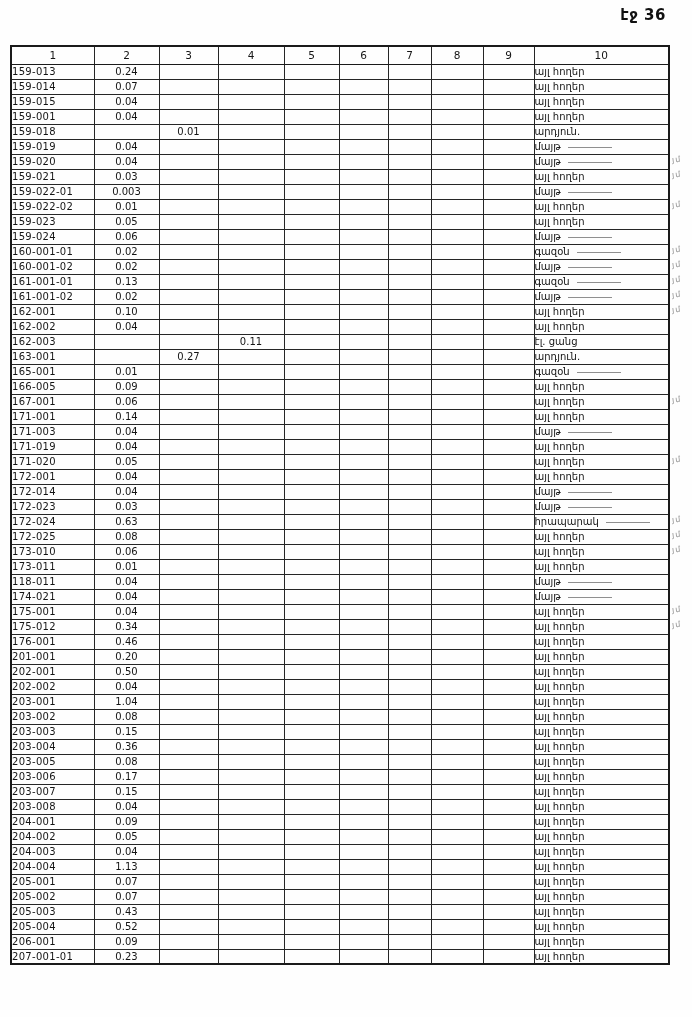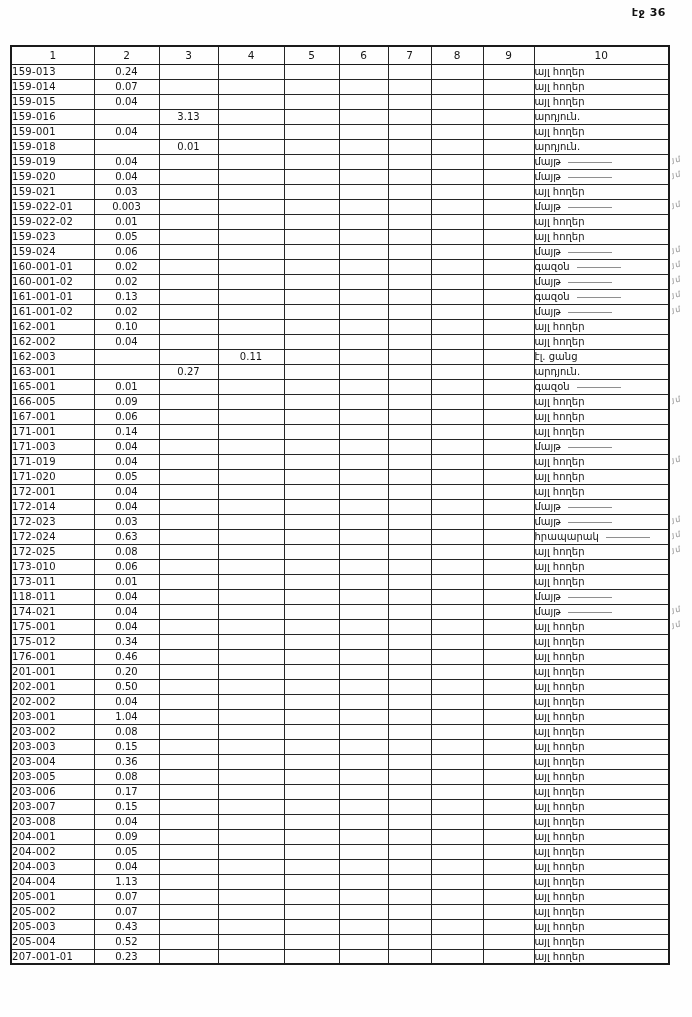--- a/index.html
+++ b/index.html
@@ -12,21 +12,21 @@
     height: 1017px;
     background: #fefefe;
     overflow: hidden;
     color: #151515;
   }
 
   .page-label {
     position: absolute;
     top: 6px;
     right: 26px;
-    font-size: 11px;
+    font-size: 15px;
     font-weight: bold;
     letter-spacing: 0.5px;
     color: #111;
   }
 
   table.land-table {
     position: absolute;
     left: 10px;
     top: 45px;
     width: 658px;
@@ -145,32 +145,20 @@
           <td class="c3"></td>
           <td class="c4"></td>
           <td class="c5"></td>
           <td class="c6"></td>
           <td class="c7"></td>
           <td class="c8"></td>
           <td class="c9"></td>
           <td class="c10">այլ հողեր</td>
         </tr>
         <tr>
-          <td class="c1">159-016</td>
-          <td class="c2"></td>
-          <td class="c3">3.13</td>
-          <td class="c4"></td>
-          <td class="c5"></td>
-          <td class="c6"></td>
-          <td class="c7"></td>
-          <td class="c8"></td>
-          <td class="c9"></td>
-          <td class="c10">արդյուն.</td>
-        </tr>
-        <tr>
           <td class="c1">159-001</td>
           <td class="c2">0.04</td>
           <td class="c3"></td>
           <td class="c4"></td>
           <td class="c5"></td>
           <td class="c6"></td>
           <td class="c7"></td>
           <td class="c8"></td>
           <td class="c9"></td>
           <td class="c10">այլ հողեր</td>
@@ -807,20 +795,32 @@
           <td class="c5"></td>
           <td class="c6"></td>
           <td class="c7"></td>
           <td class="c8"></td>
           <td class="c9"></td>
           <td class="c10">այլ հողեր</td>
         </tr>
         <tr>
           <td class="c1">205-004</td>
           <td class="c2">0.52</td>
+          <td class="c3"></td>
+          <td class="c4"></td>
+          <td class="c5"></td>
+          <td class="c6"></td>
+          <td class="c7"></td>
+          <td class="c8"></td>
+          <td class="c9"></td>
+          <td class="c10">այլ հողեր</td>
+        </tr>
+        <tr>
+          <td class="c1">206-001</td>
+          <td class="c2">0.09</td>
           <td class="c3"></td>
           <td class="c4"></td>
           <td class="c5"></td>
           <td class="c6"></td>
           <td class="c7"></td>
           <td class="c8"></td>
           <td class="c9"></td>
           <td class="c10">այլ հողեր</td>
         </tr>
         <tr>

